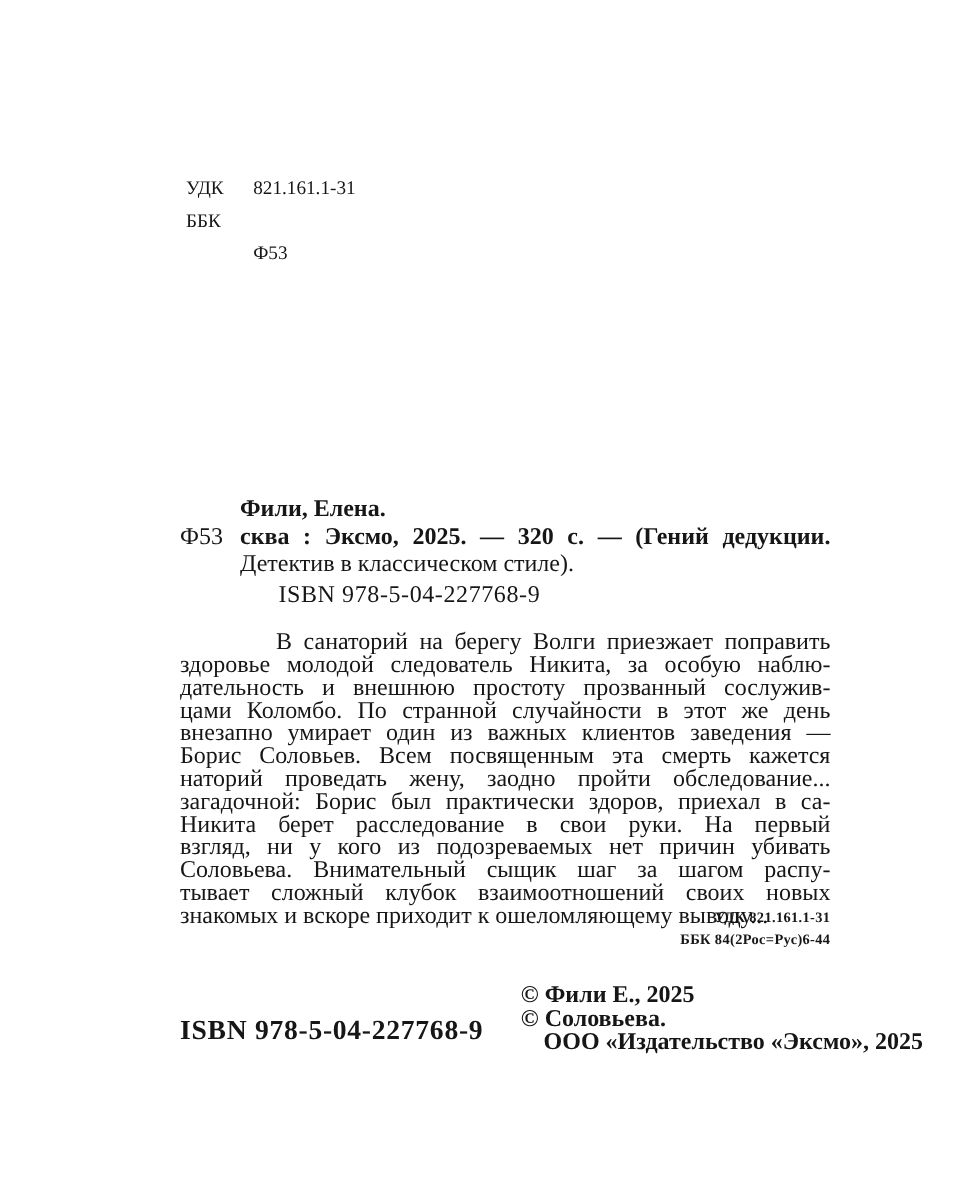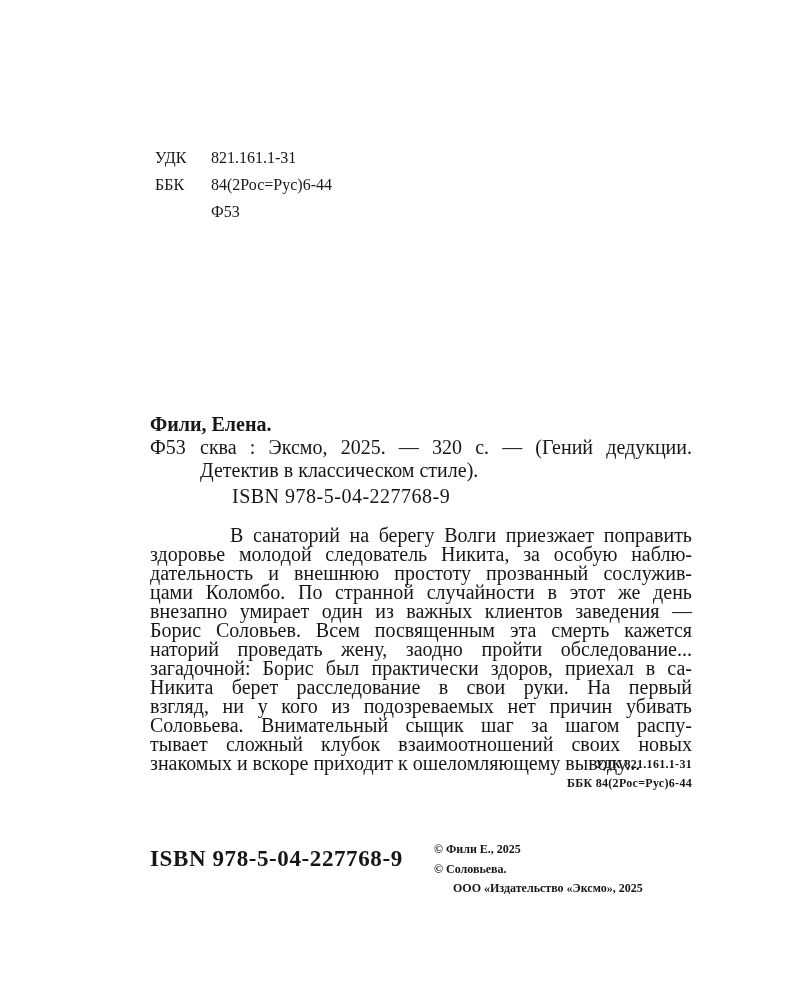--- a/index.html
+++ b/index.html
@@ -31,39 +31,41 @@
   
   .card {
     position: absolute;
     left: 150px;
     top: 413px;
     width: 542px;
     font-size: 20px;
     line-height: 23px;
   }
   .card-heading {
+    margin-left: 50px;
     font-weight: bold;
   }
   .card-body {
     position: relative;
     margin-left: 50px;
   }
   .card-sign {
     position: absolute;
     left: -50px;
     top: 0;
   }
   .card-line-first {
     text-indent: 32px;
     text-align: justify;
     text-align-last: justify;
   }
   .card-line-just {
     text-align: justify;
     text-align-last: justify;
+    font-weight: bold;
   }
   .card-isbn {
     padding-left: 32px;
     margin-top: 3px;
     letter-spacing: 0.5px;
   }
 
   
   .annotation {
     position: absolute;
@@ -99,39 +101,37 @@
     top: 846px;
     font-weight: bold;
     font-size: 23px;
     letter-spacing: 0.6px;
   }
   .copyright {
     position: absolute;
     left: 434px;
     top: 820px;
     font-weight: bold;
-    font-size: 12px;
+    font-size: 20px;
     line-height: 19.5px;
-    margin-top: 20px;
   }
   .copyright .copy-line:last-child { padding-left: 19px; }
 </style>
 </head>
 <body>
 
 <div class="page">
 
   <div class="top-codes">
     <div class="code-row">
       <span class="code-label">УДК</span>
       <span class="code-value">821.161.1-31</span>
     </div>
     <div class="code-row">
       <span class="code-label">ББК</span>
-      <span class="code-value">84(2Рос=Рус)6-44</span>
     </div>
     <div class="code-row">
       <span class="code-label"></span>
       <span class="code-value">Ф53</span>
     </div>
   </div>
 
   <div class="card">
     <div class="card-heading">Фили, Елена.</div>
     <div class="card-body">

